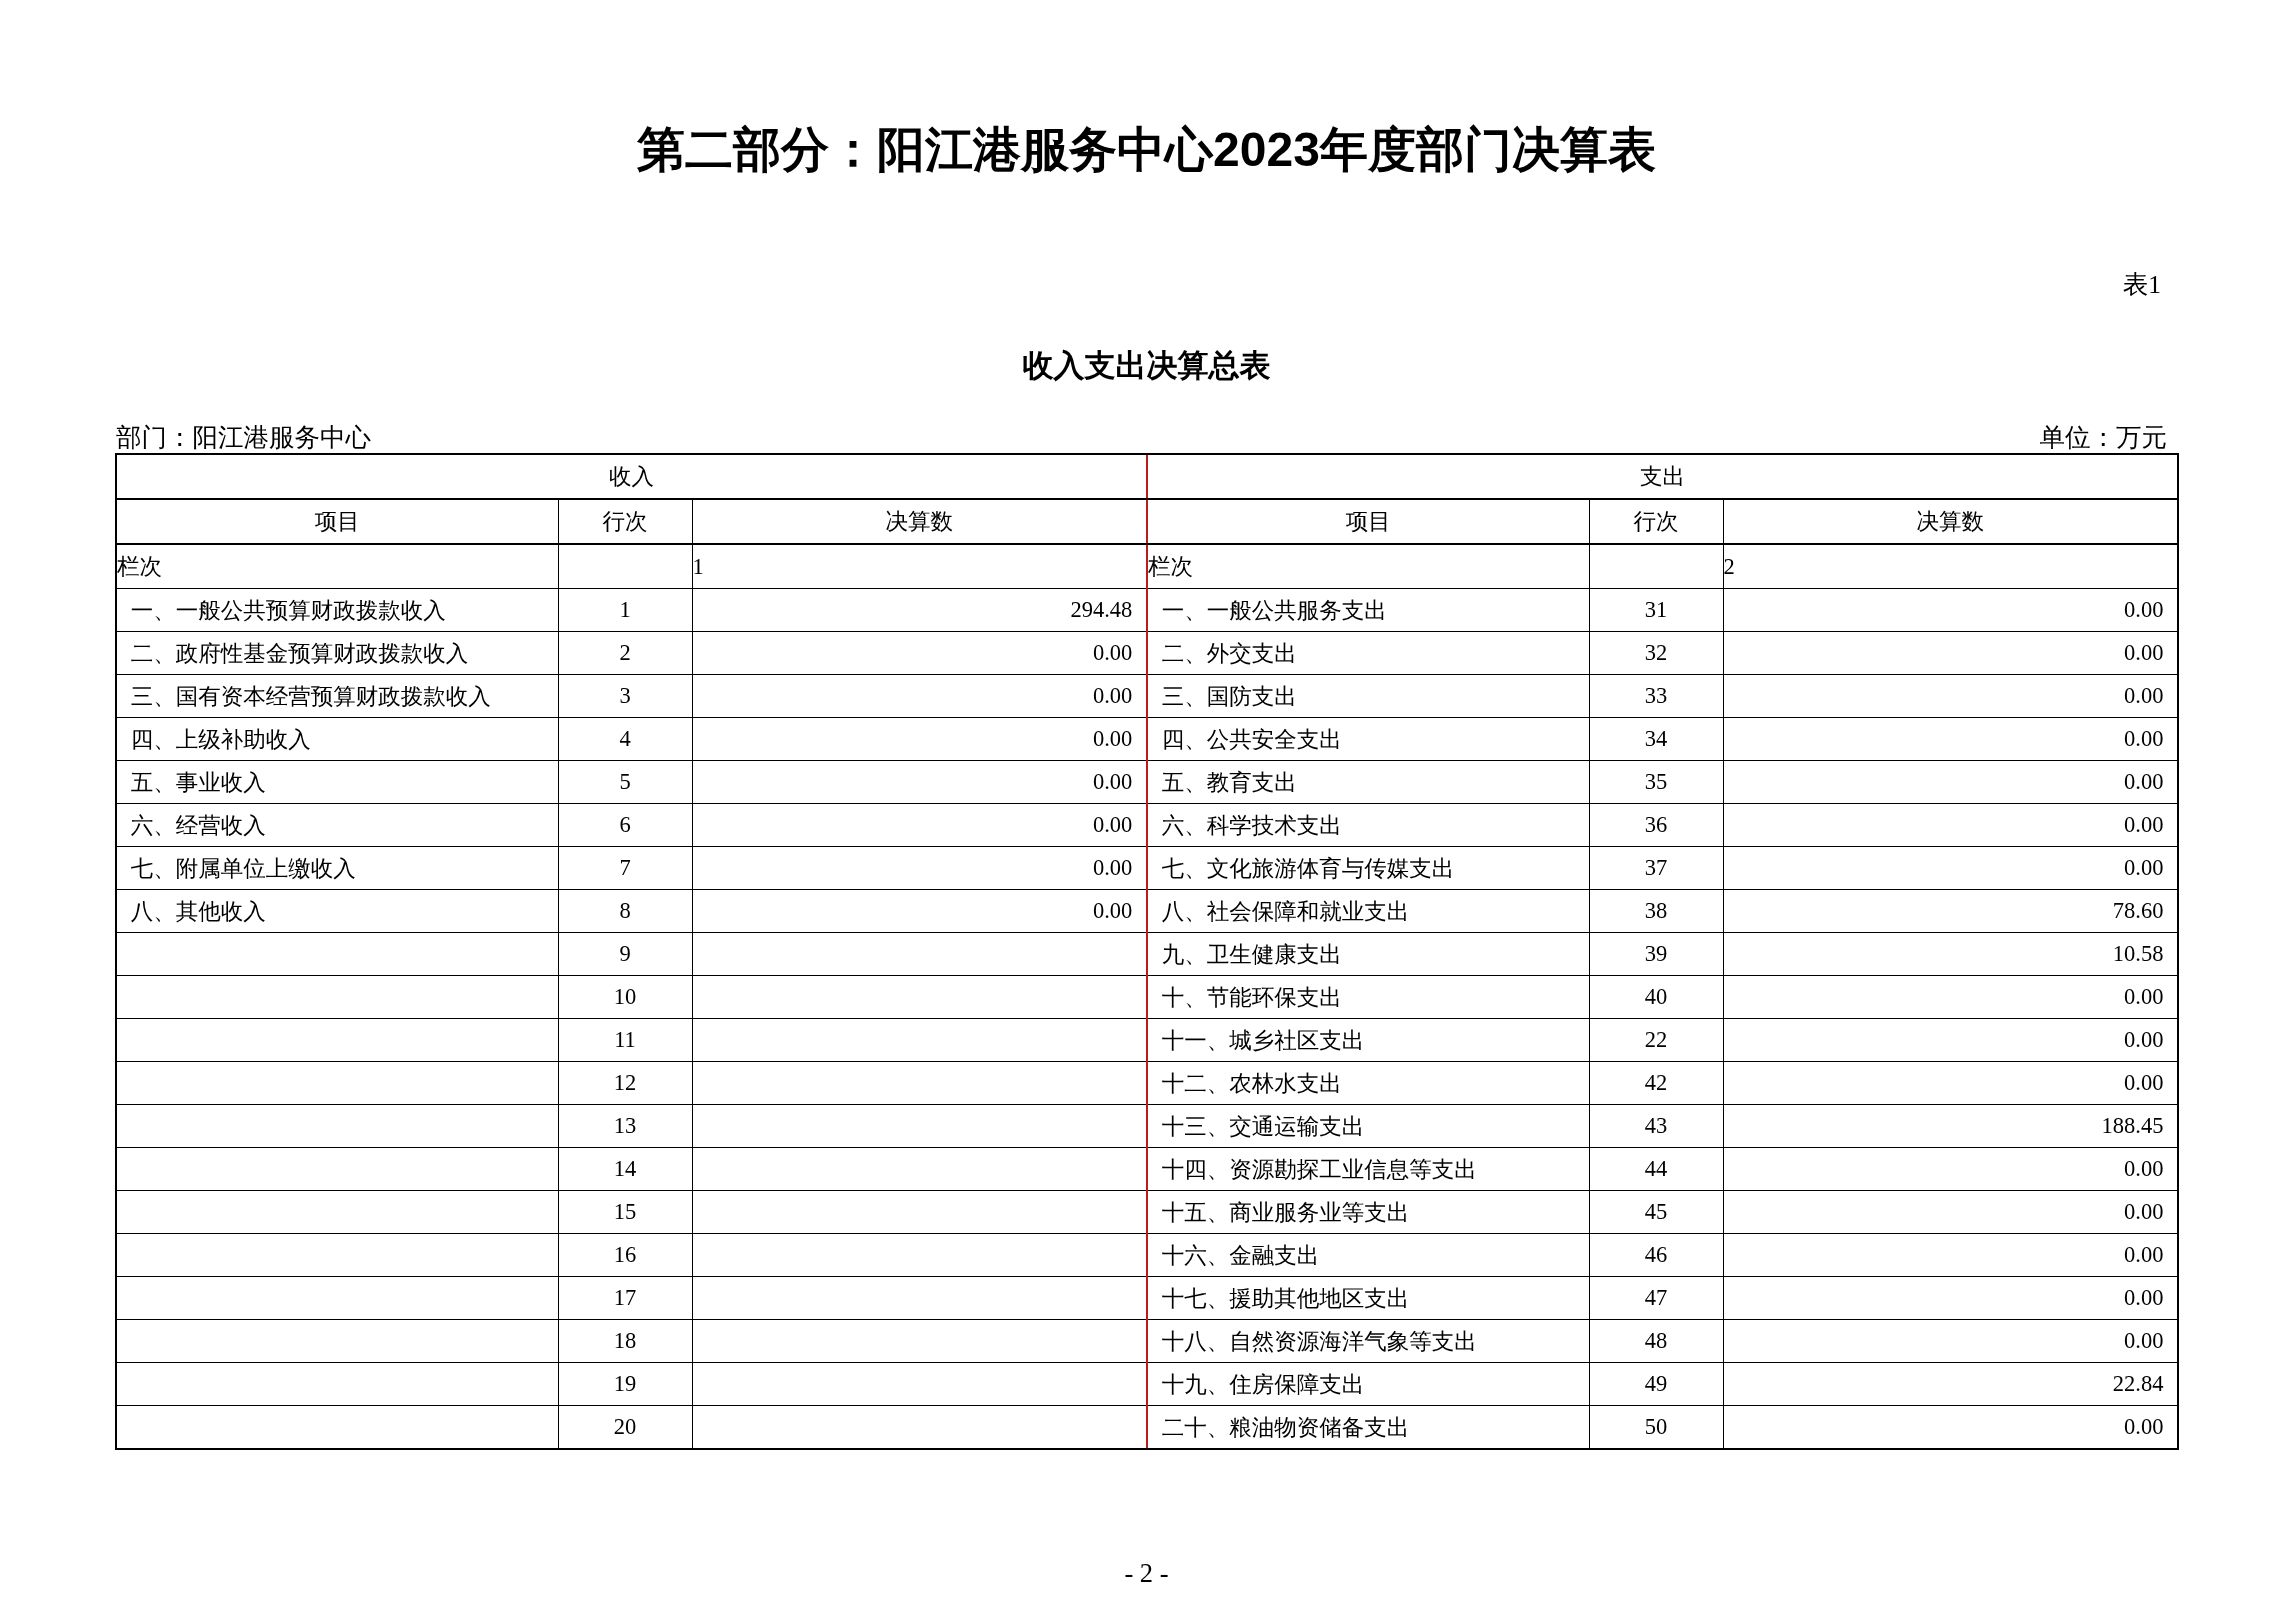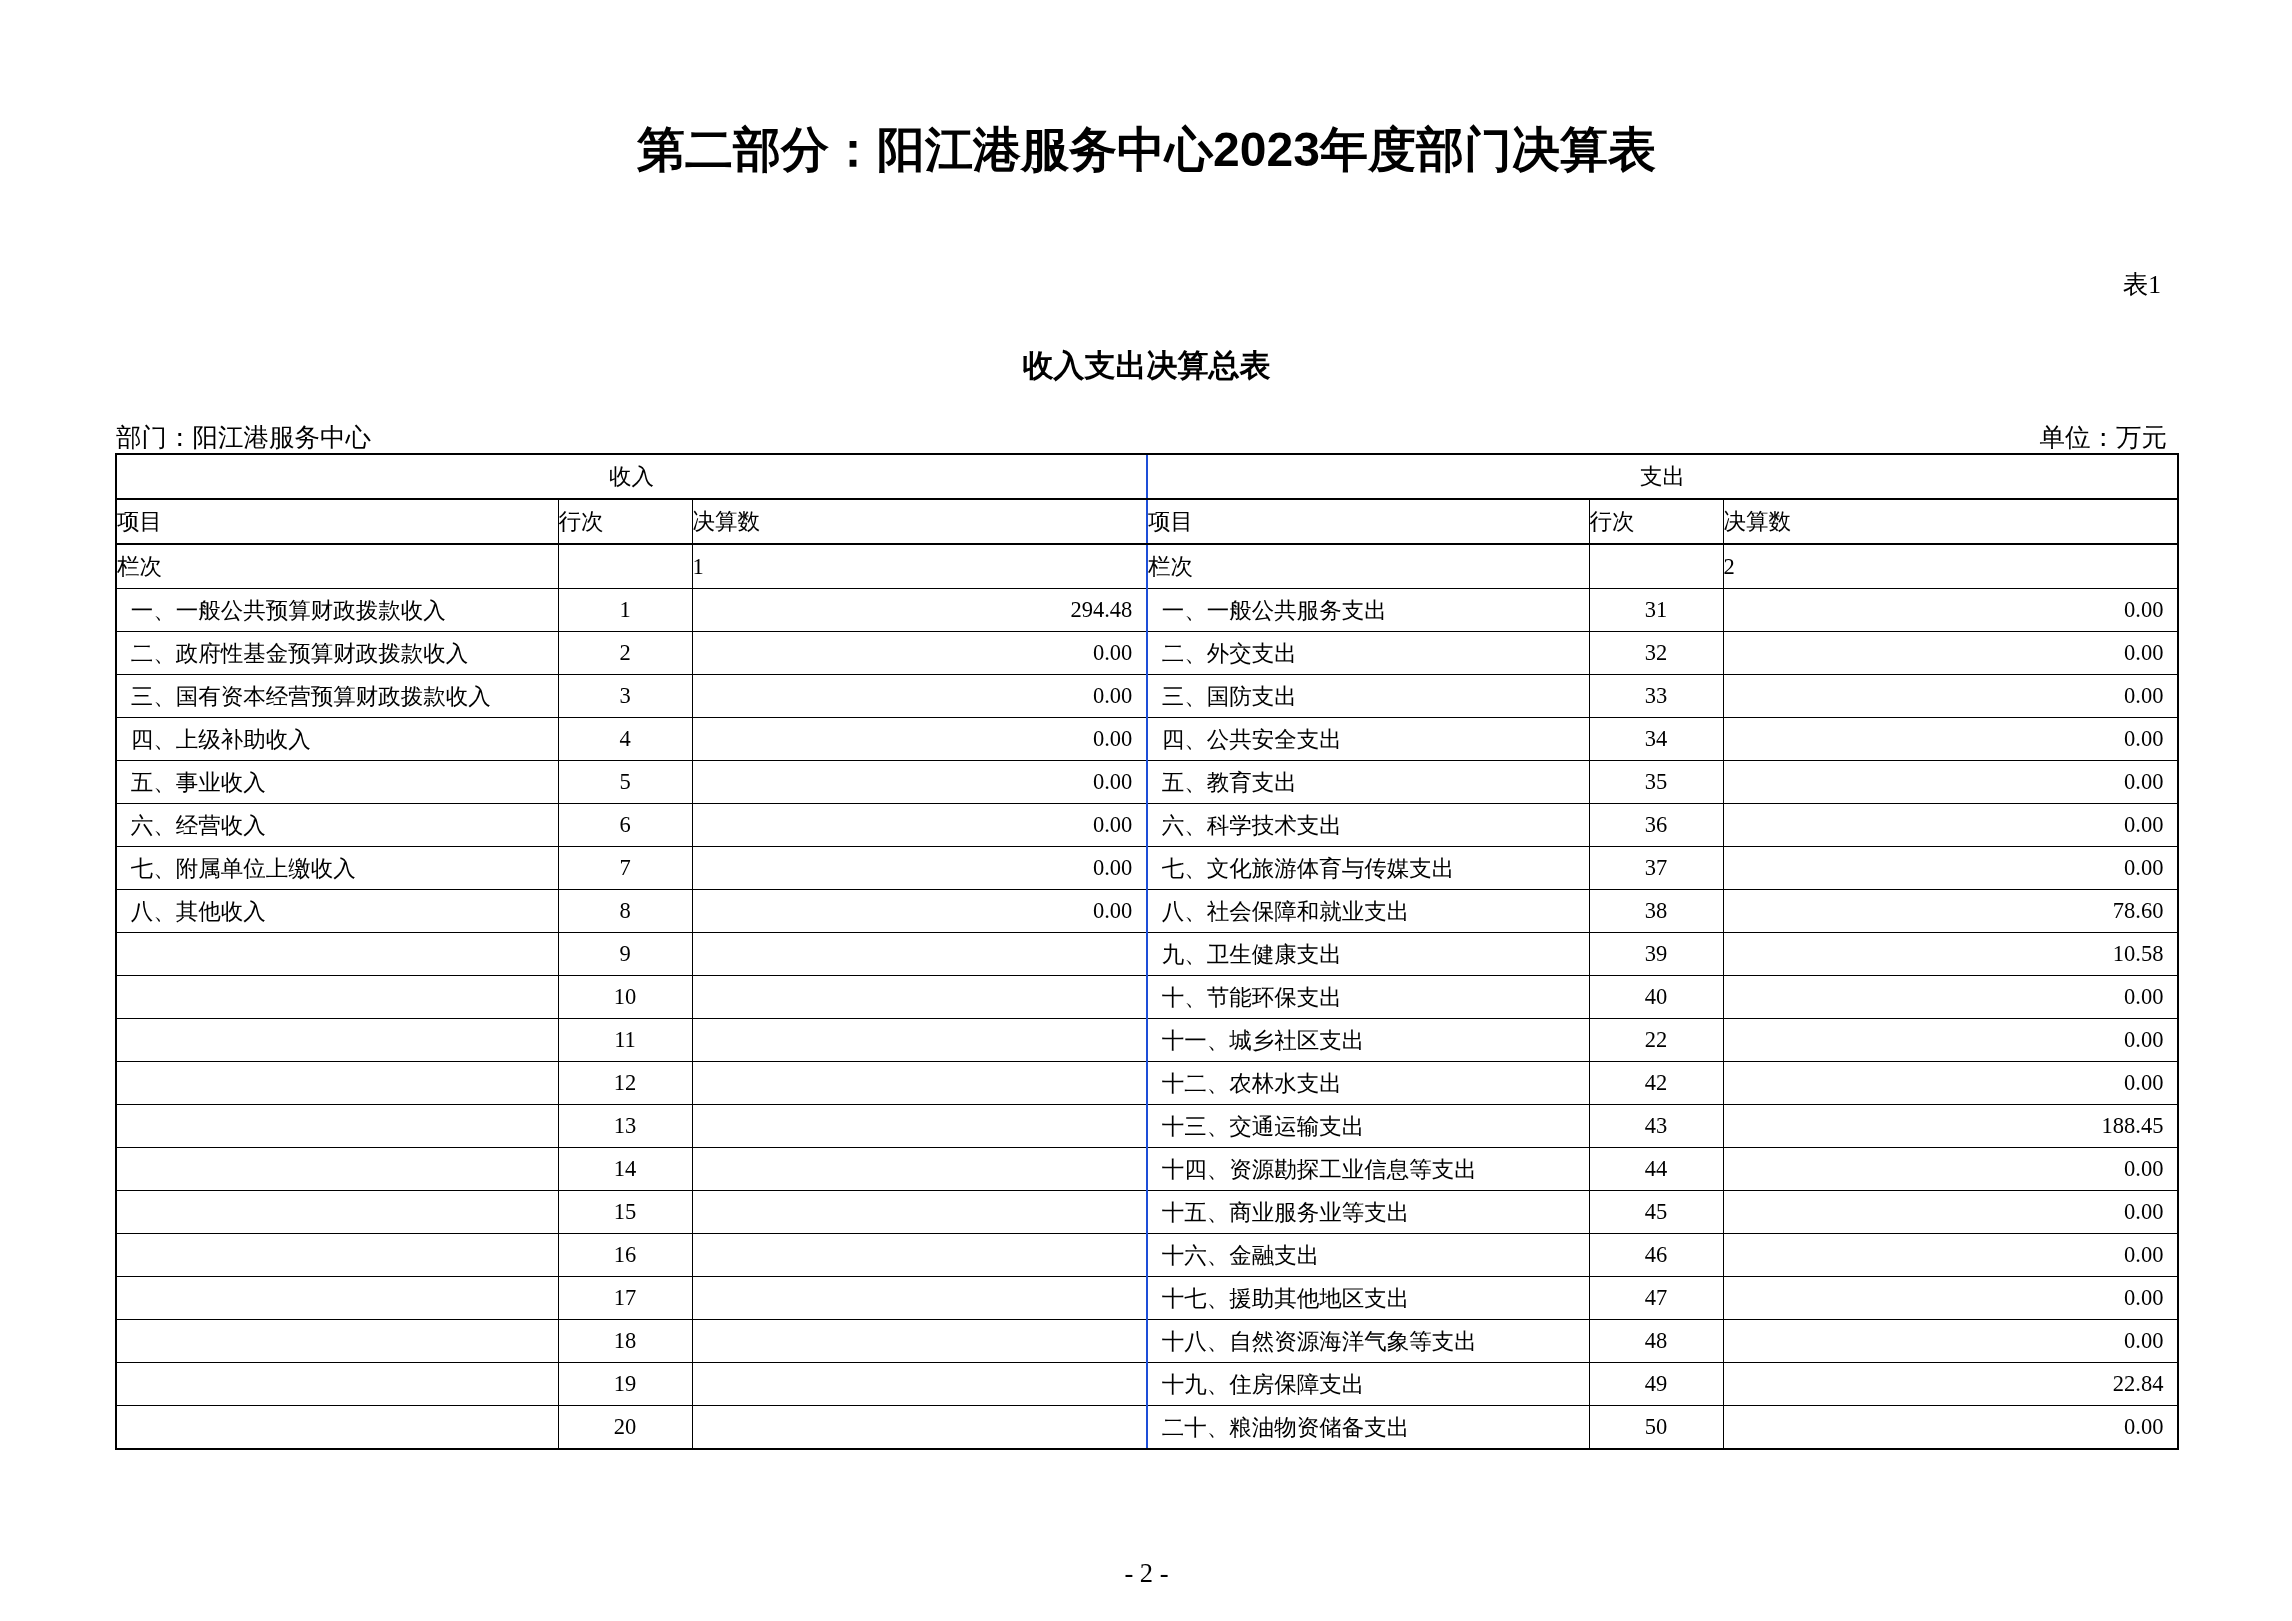--- a/index.html
+++ b/index.html
@@ -93,38 +93,39 @@
     background: #ffffff;
   }
 
   .grp-head td {
     height: 43px;
     text-align: center;
     border-bottom-width: 2px;
   }
   .col-head td {
     height: 43px;
+    text-align: center;
     border-bottom-width: 2px;
   }
   .lan-row td {
     height: 43px;
     text-align: left;
   }
 
   .fin-table .t-item { text-align: left; padding-left: 13.7px; }
   .fin-table .t-line { text-align: center; }
   .fin-table .t-amt  { text-align: right; padding-right: 13.7px; }
 
   
   .fin-table { border: 2px solid #000; }
   .fin-table tr:first-child td { border-top: 2px solid #000; }
   .fin-table tr:last-child td { border-bottom: 2px solid #000; }
   .fin-table td.edge-l { border-left: 2px solid #000; }
   .fin-table td.edge-r { border-right: 2px solid #000; }
-  .fin-table td.mid-sep { border-left: 2px solid #1d4ed8; }
+  .fin-table td.mid-sep { border-left: 2px solid #b91c1c; }
 
   
   .page-number {
     position: absolute;
     left: 0;
     top: 1560px;
     width: 2293px;
     text-align: center;
     font-size: 26.5px;
     line-height: 1;

